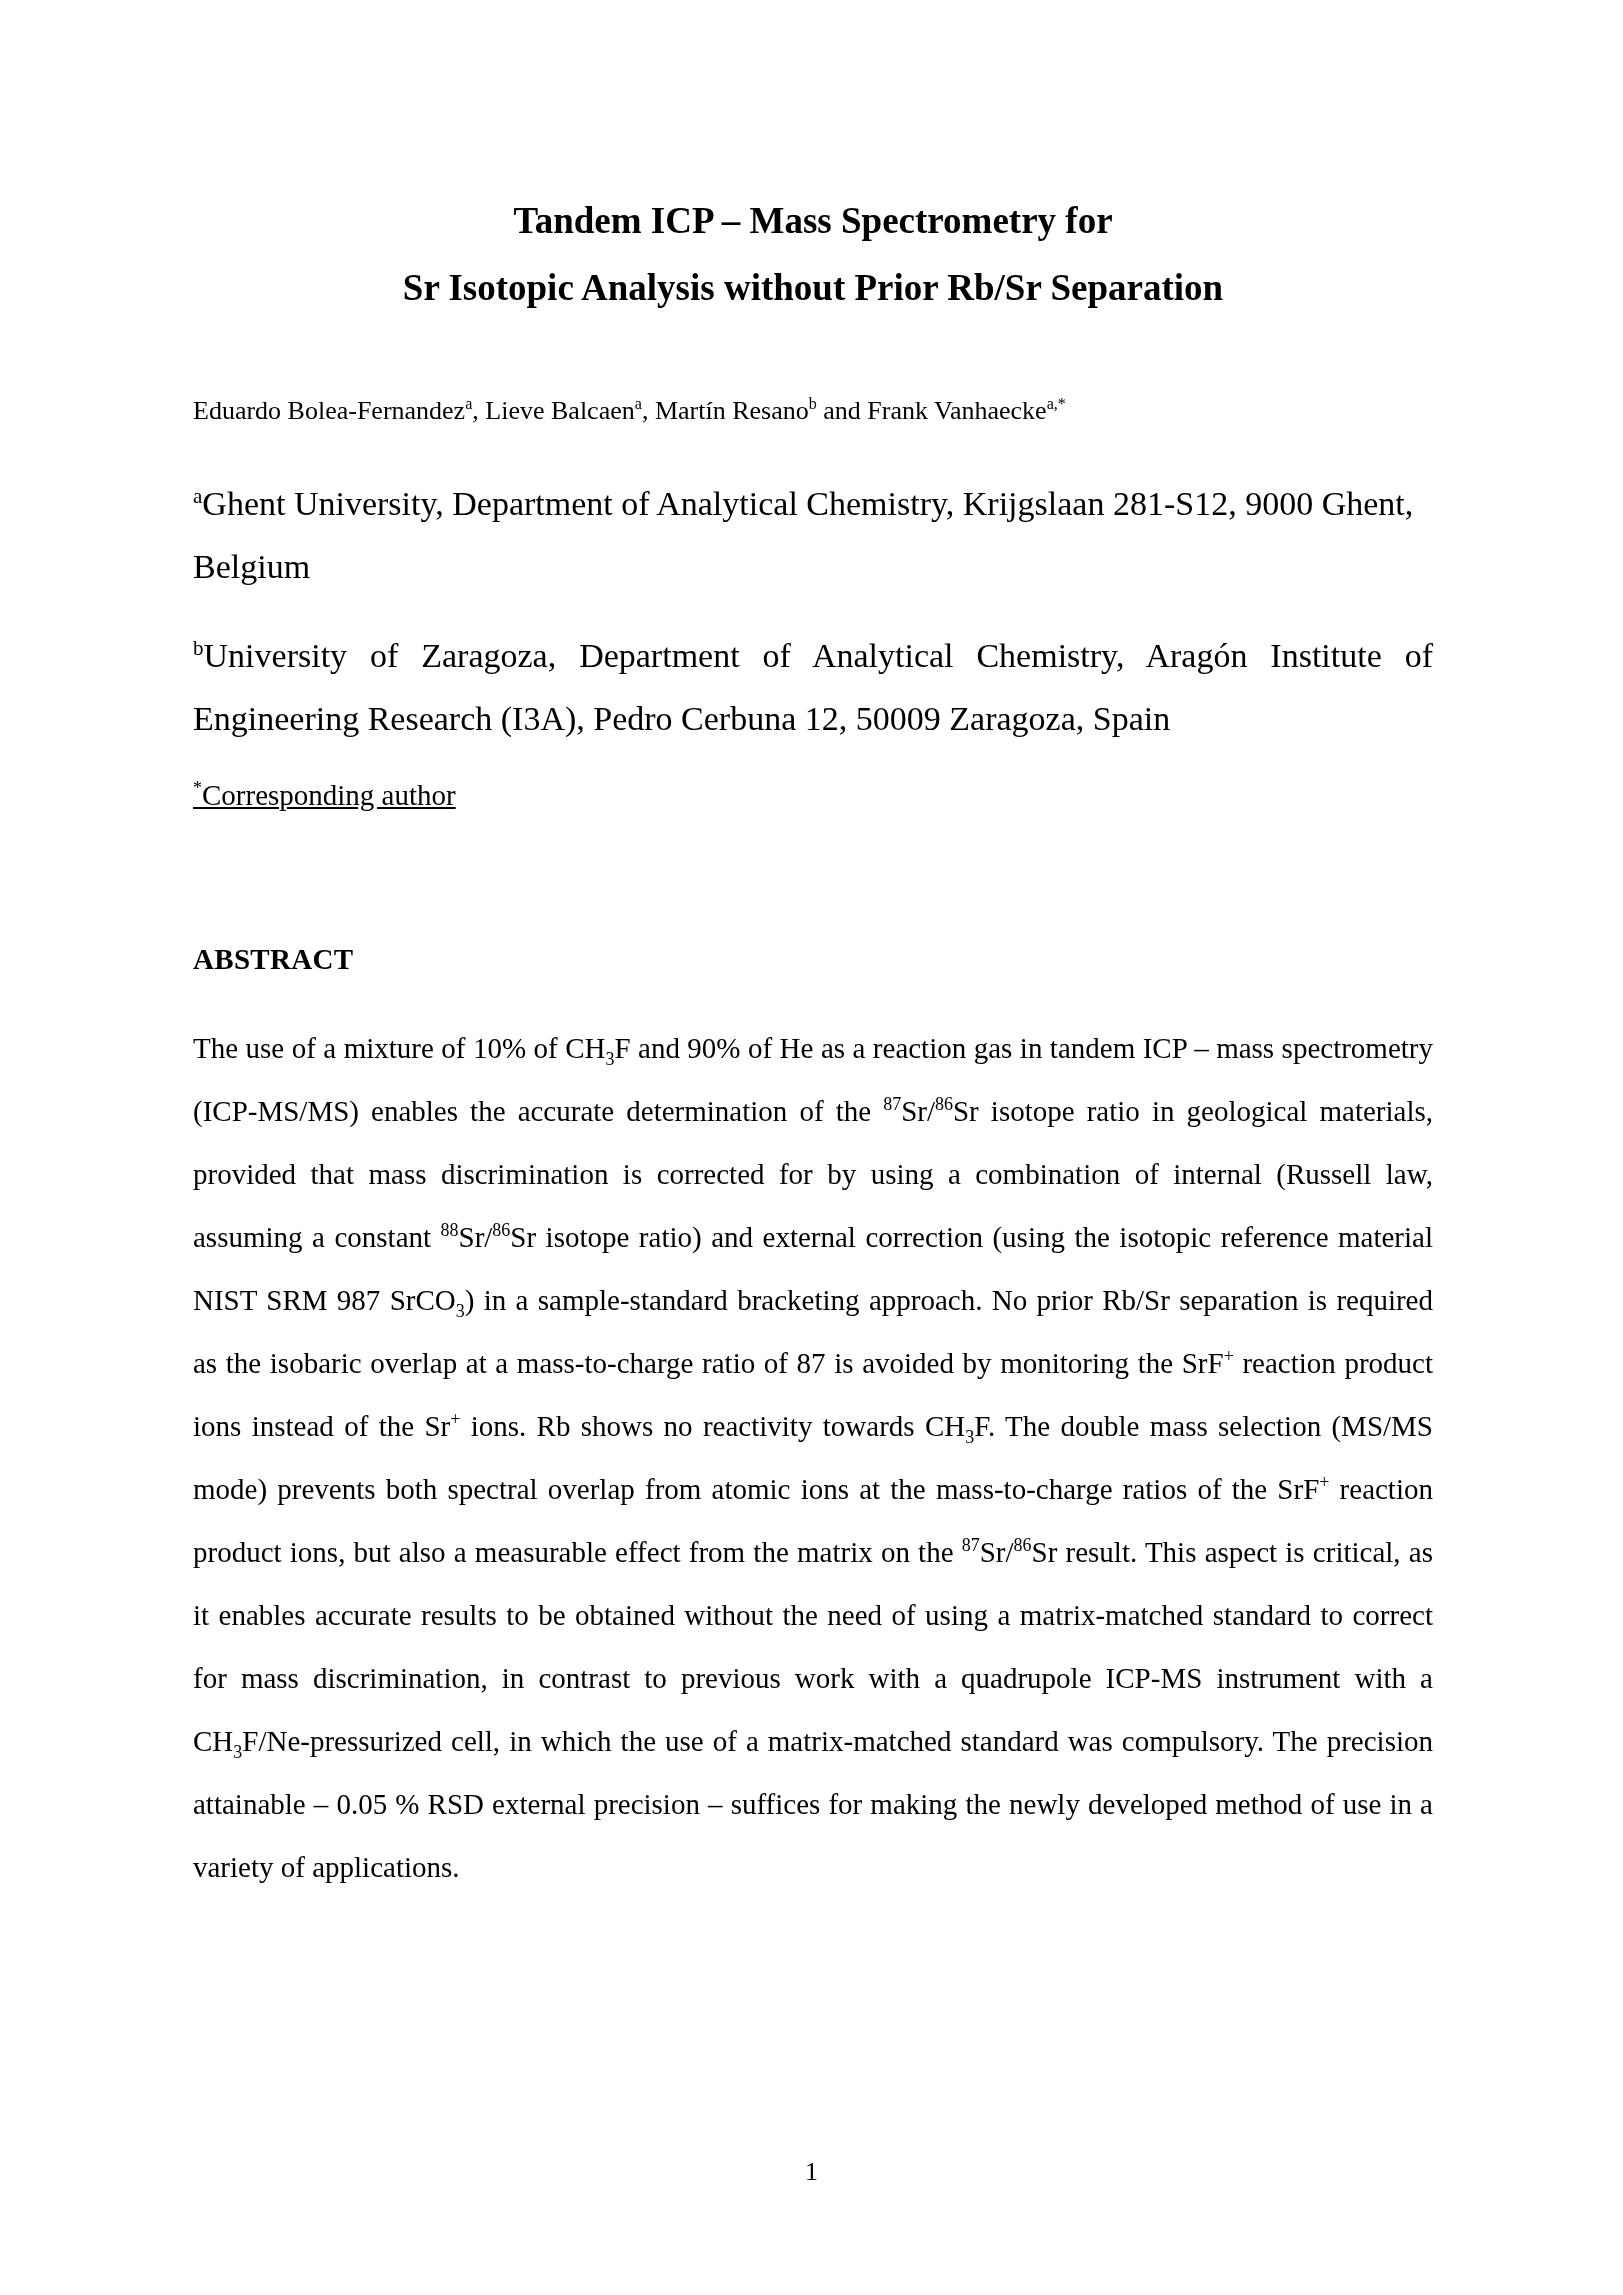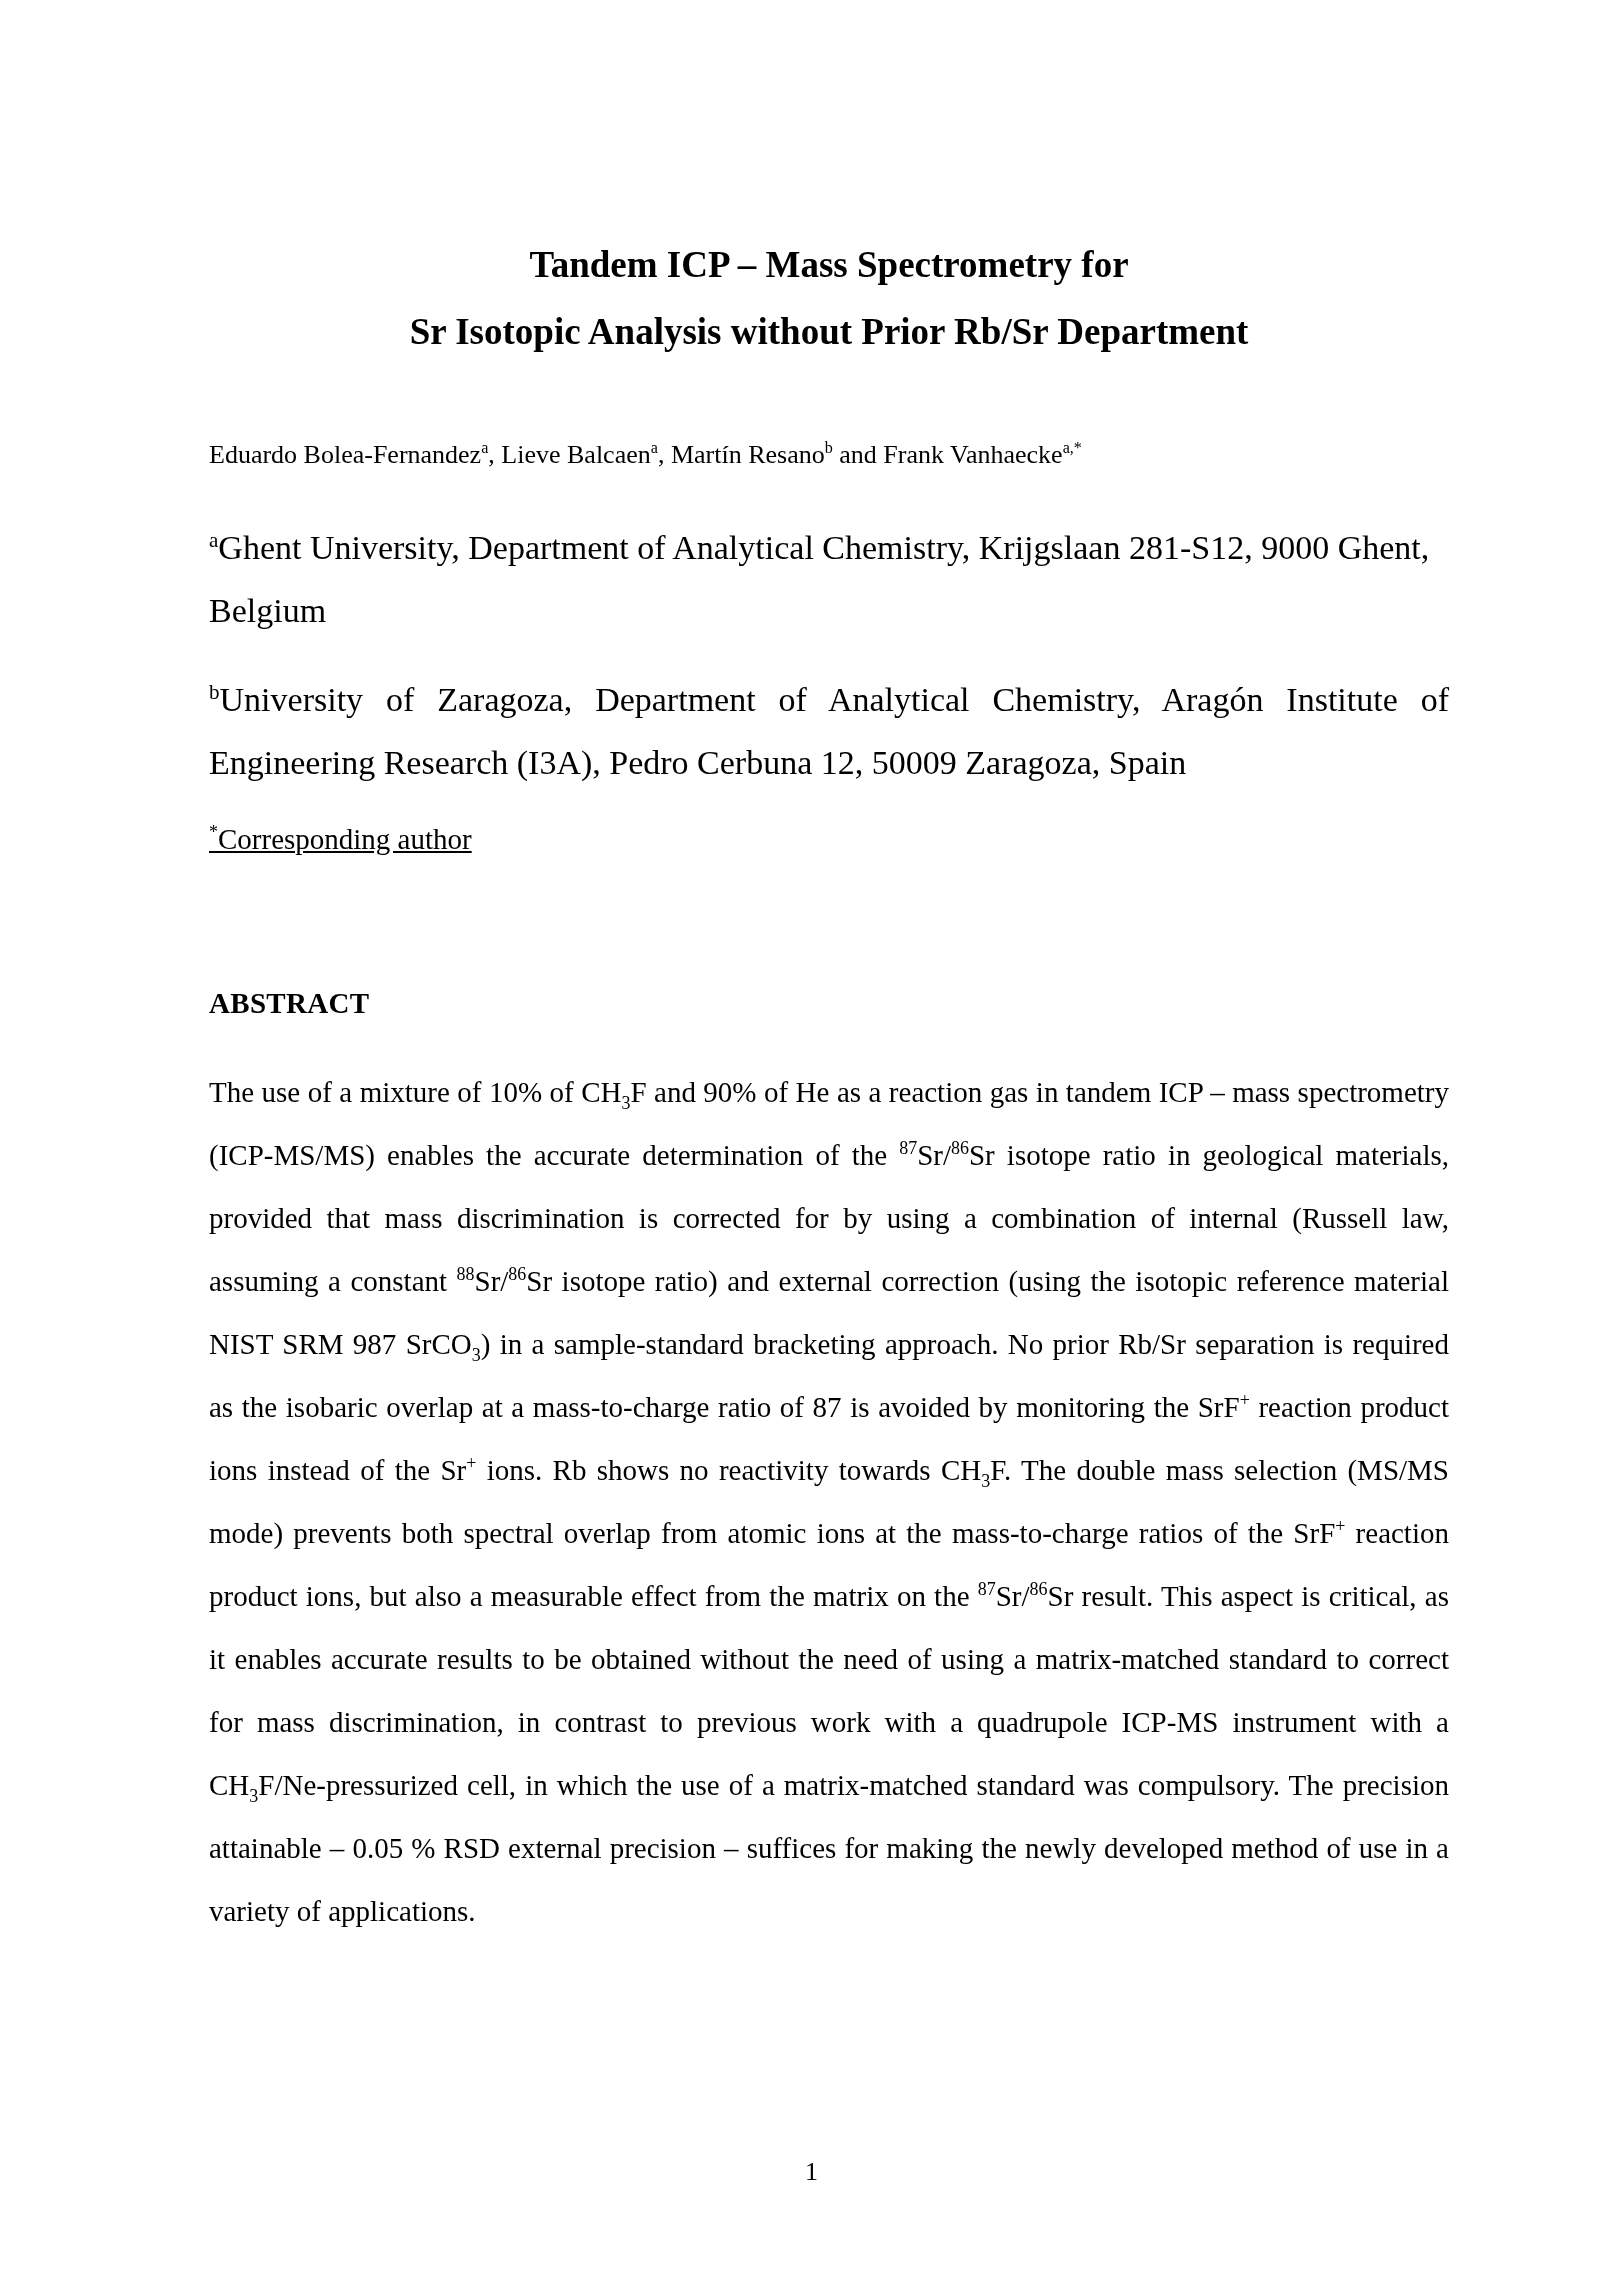--- a/index.html
+++ b/index.html
@@ -18,24 +18,23 @@
     width: 1623px;
     height: 2295px;
     background: #ffffff;
     box-sizing: border-box;
     overflow: hidden;
   }
 
   
   .content {
     position: absolute;
-    left: 209px;
+    left: 193px;
     top: 0;
     width: 1240px;
-    margin-top: 44px;
   }
 
   
   .title-block {
     margin-top: 187px;
     text-align: center;
     font-weight: bold;
     font-size: 37px;
     line-height: 67px;
   }
@@ -130,21 +129,21 @@
 </style>
 </head>
 <body>
 
 <div class="page">
 
   <div class="content">
 
     <div class="title-block">
       <span class="title-line">Tandem ICP – Mass Spectrometry for</span>
-      <span class="title-line">Sr Isotopic Analysis without Prior Rb/Sr Department</span>
+      <span class="title-line">Sr Isotopic Analysis without Prior Rb/Sr Separation</span>
     </div>
 
     <div class="authors"><span>Eduardo Bolea-Fernandez</span><sup>a</sup><span>, </span><span>Lieve Balcaen</span><sup>a</sup><span>, </span><span>Martín Resano</span><sup>b</sup><span> and </span><span>Frank Vanhaecke</span><sup>a,*</sup></div>
 
     <div class="affil single"><sup>a</sup><span>Ghent University, Department of Analytical Chemistry, Krijgslaan 281-S12, 9000 Ghent, Belgium</span></div>
 
     <div class="affil affil-b"><sup>b</sup><span>University of Zaragoza, Department of Analytical Chemistry, Aragón Institute of Engineering Research (I3A), Pedro Cerbuna 12, 50009 Zaragoza, Spain</span></div>
 
     <div class="corresponding"><sup>*</sup><span>Corresponding author</span></div>
 

